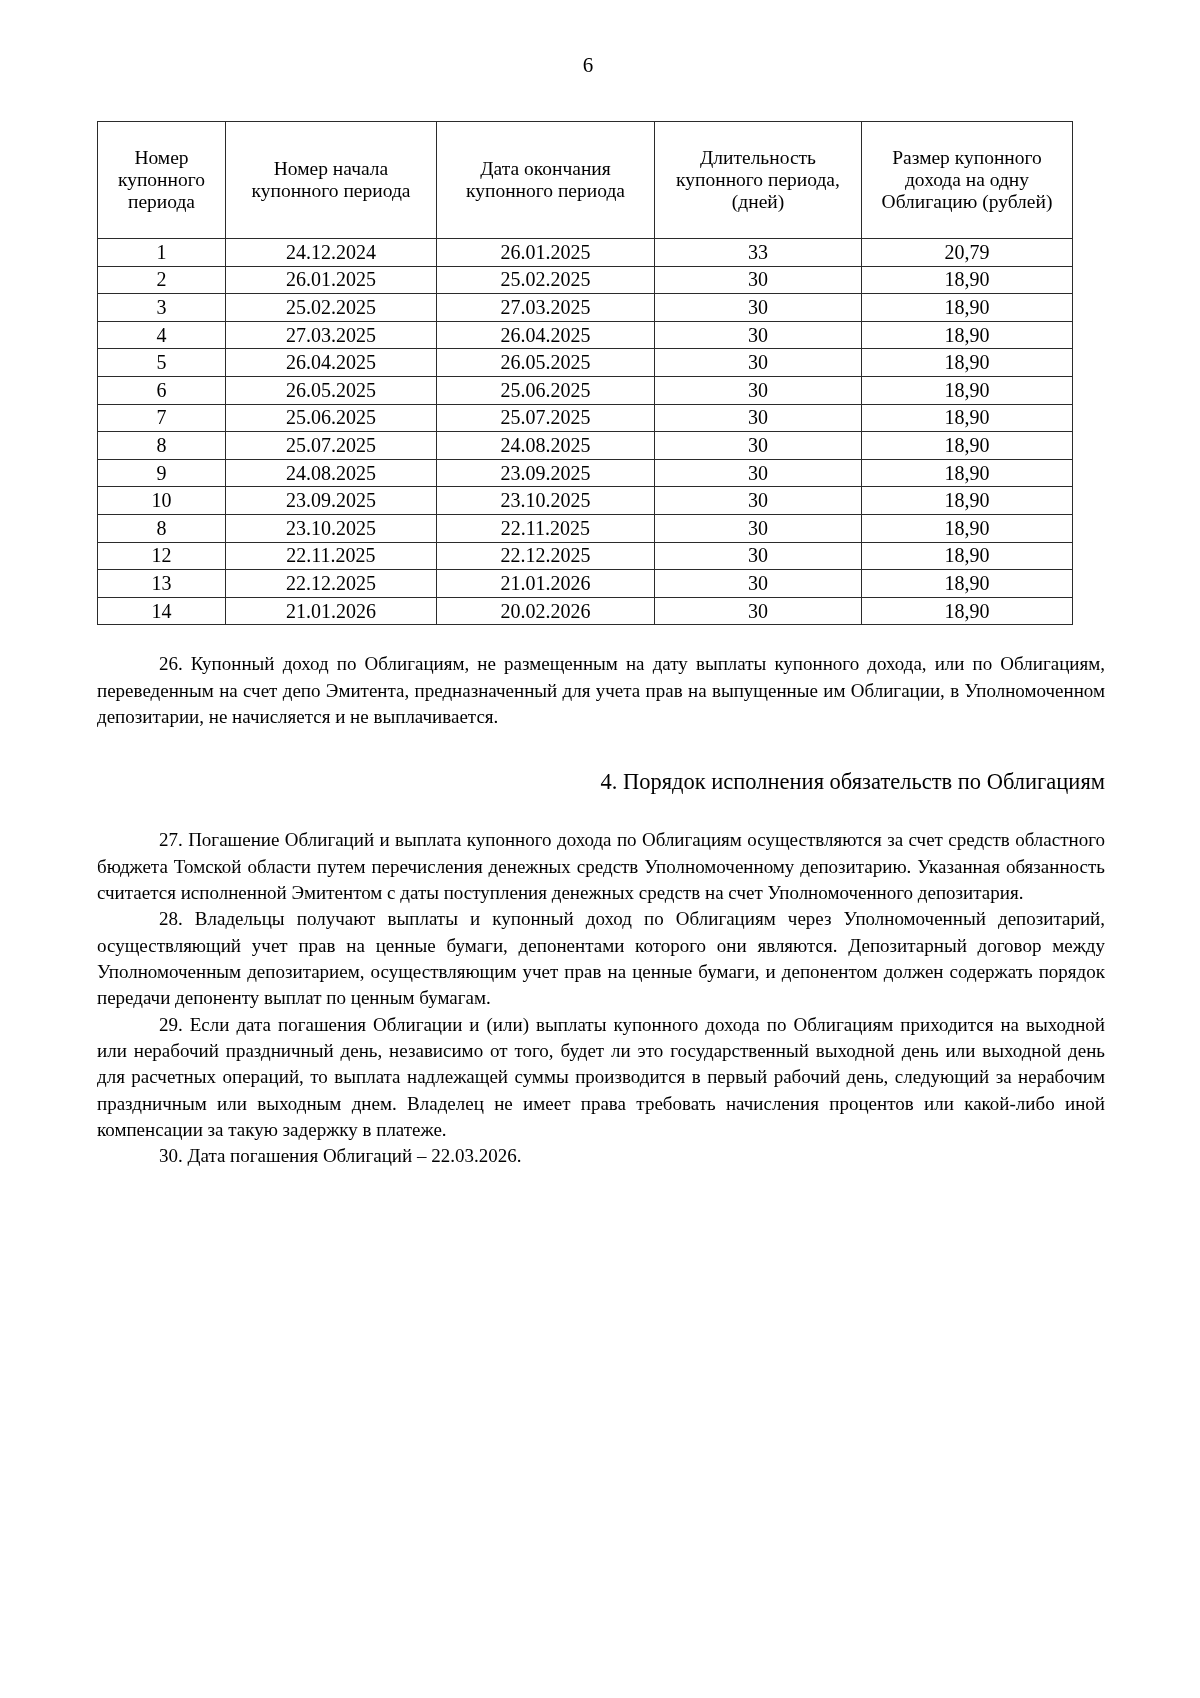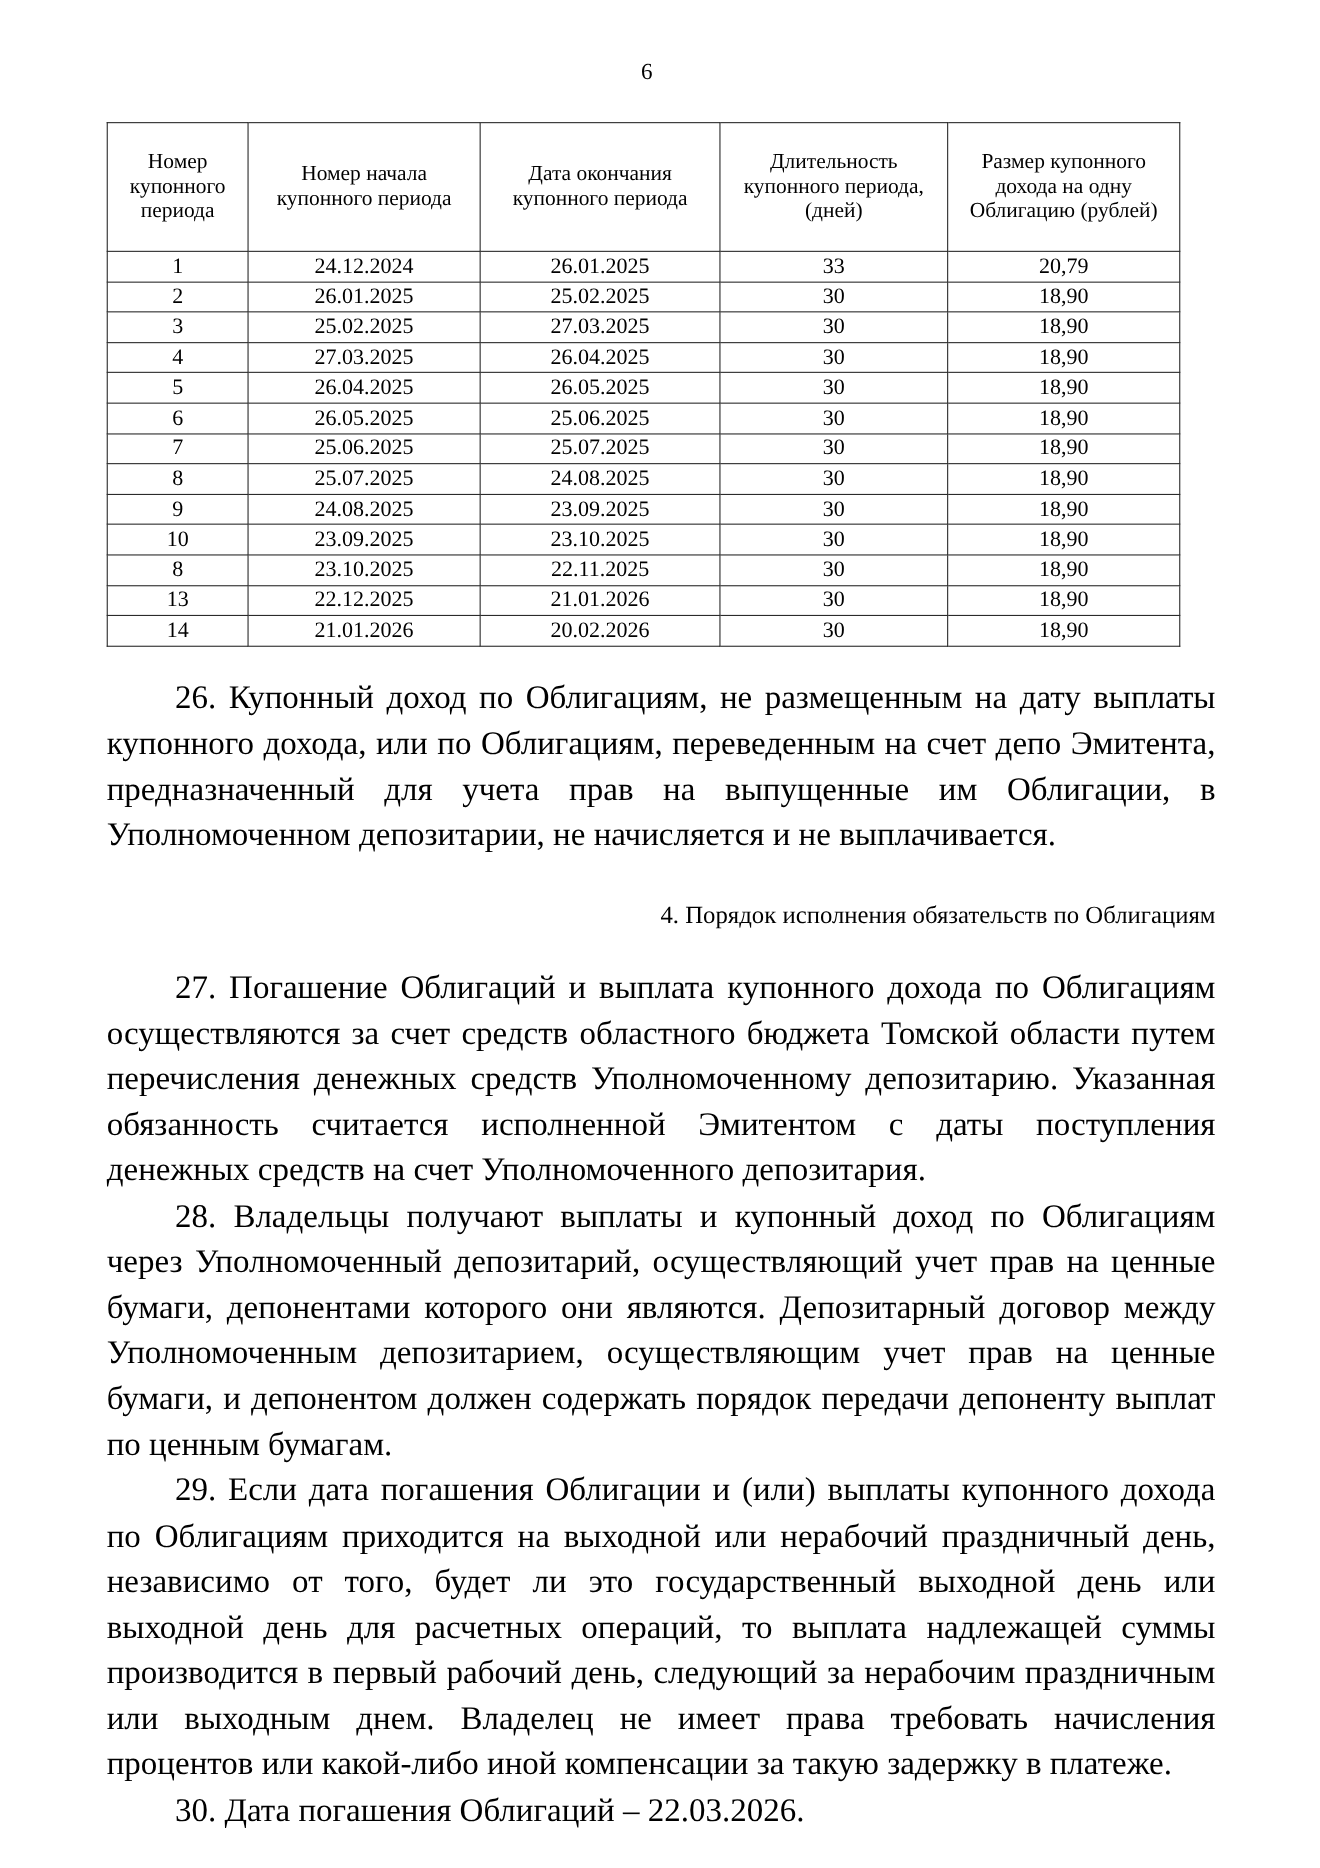--- a/index.html
+++ b/index.html
@@ -27,21 +27,21 @@
     text-align: center;
     font-size: 21px;
     line-height: 1;
     padding-top: 55px;
     padding-right: 24px;
     letter-spacing: 0.2px;
   }
 
   
   .coupon-table-wrap {
-    margin: 35px 0 0 0;
+    margin: 45px 0 0 0;
     padding-left: 97px;
     padding-right: 103px;
   }
   table.coupon-table {
     border-collapse: collapse;
     width: 975px;
     table-layout: fixed;
     font-size: 20px;
   }
   table.coupon-table th,
@@ -71,21 +71,21 @@
   col.c5 { width: 211px; }
 
   
   .body-text {
     padding-left: 97px;
     padding-right: 95px;
     margin-top: 26px;
   }
   p.para {
     margin: 0;
-    font-size: 30px;
+    font-size: 19px;
     line-height: 1.385;
     text-align: justify;
     text-indent: 62px;
     text-justify: inter-word;
     hyphens: none;
   }
   h2.section-heading {
     margin: 36px 0 30px 0;
     font-size: 22.5px;
     font-weight: normal;
@@ -190,20 +190,27 @@
           <td>18,90</td>
         </tr>
         <tr>
           <td>8</td>
           <td>23.10.2025</td>
           <td>22.11.2025</td>
           <td>30</td>
           <td>18,90</td>
         </tr>
         <tr>
+          <td>12</td>
+          <td>22.11.2025</td>
+          <td>22.12.2025</td>
+          <td>30</td>
+          <td>18,90</td>
+        </tr>
+        <tr>
           <td>13</td>
           <td>22.12.2025</td>
           <td>21.01.2026</td>
           <td>30</td>
           <td>18,90</td>
         </tr>
         <tr>
           <td>14</td>
           <td>21.01.2026</td>
           <td>20.02.2026</td>

